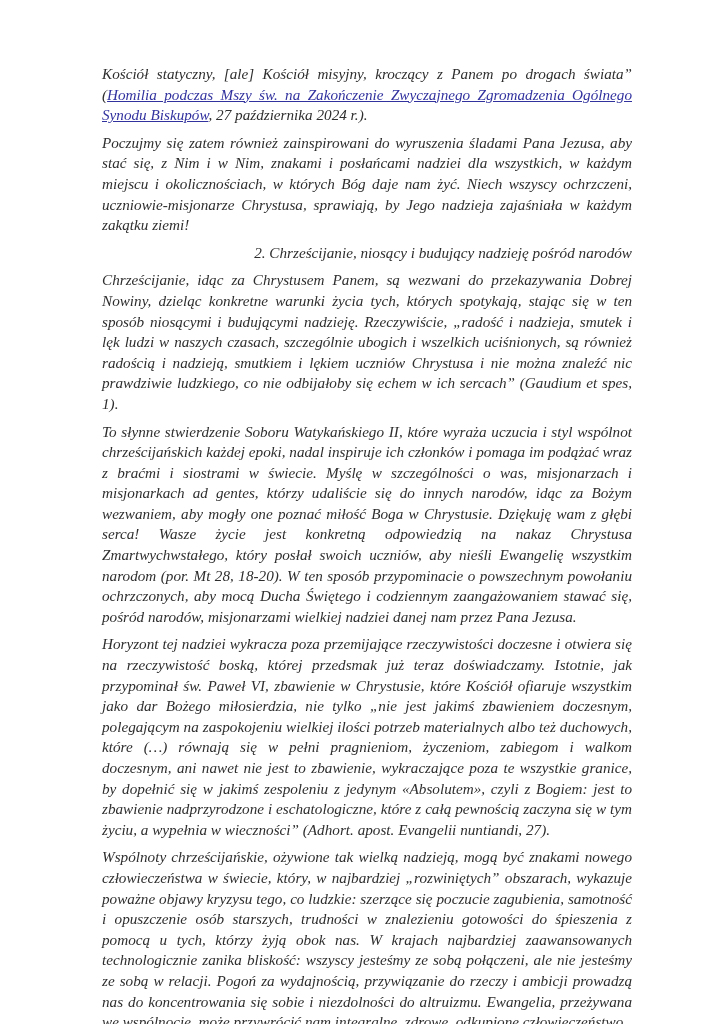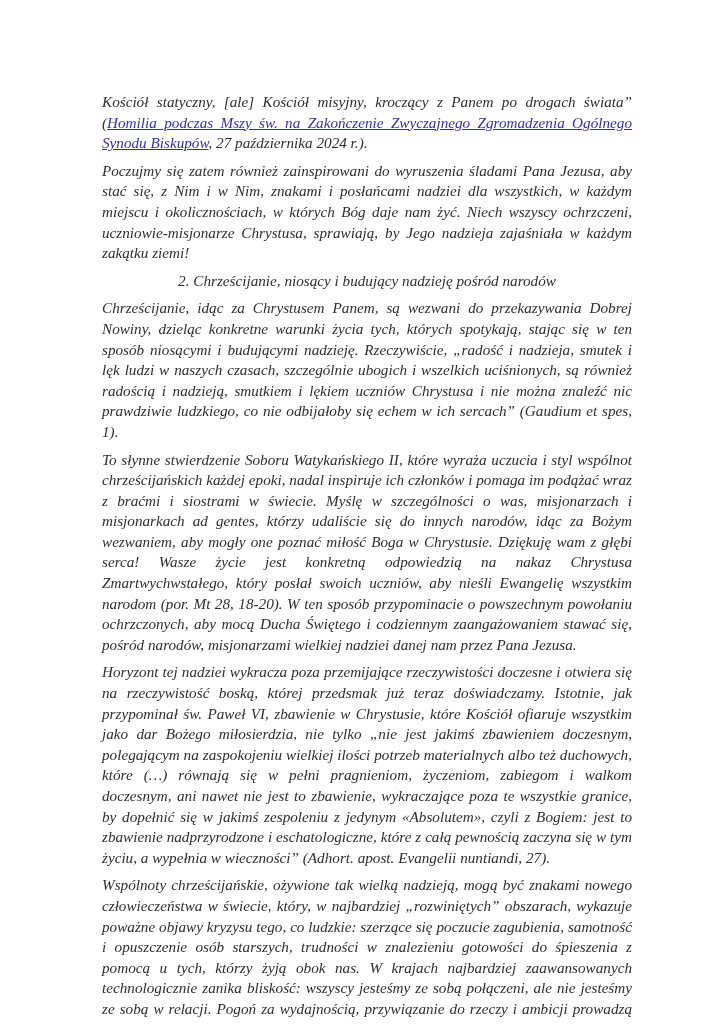--- a/index.html
+++ b/index.html
@@ -6,38 +6,38 @@
     margin: 0;
     padding: 0;
     background: #ffffff;
   }
   .page {
     position: relative;
     width: 724px;
     height: 1024px;
     background: #ffffff;
     box-sizing: border-box;
-    padding: 92px 92px 40px 102px;
+    padding: 64px 92px 40px 102px;
     font-family: "Liberation Serif", "DejaVu Serif", serif;
     font-style: italic;
     font-size: 15.2px;
     line-height: 20.6px;
     color: #2e2e2e;
     text-align: justify;
     overflow: hidden;
   }
   .para {
     margin: 0 0 7px 0;
   }
   .heading {
     margin: 0 0 7px 0;
     font-size: 15.2px;
     font-weight: normal;
     font-style: italic;
-    text-align: center;
+    text-align: right;
   }
   .doc-link {
     color: #32329f;
     text-decoration: underline;
     cursor: pointer;
   }
 </style>
 </head>
 <body>
 

